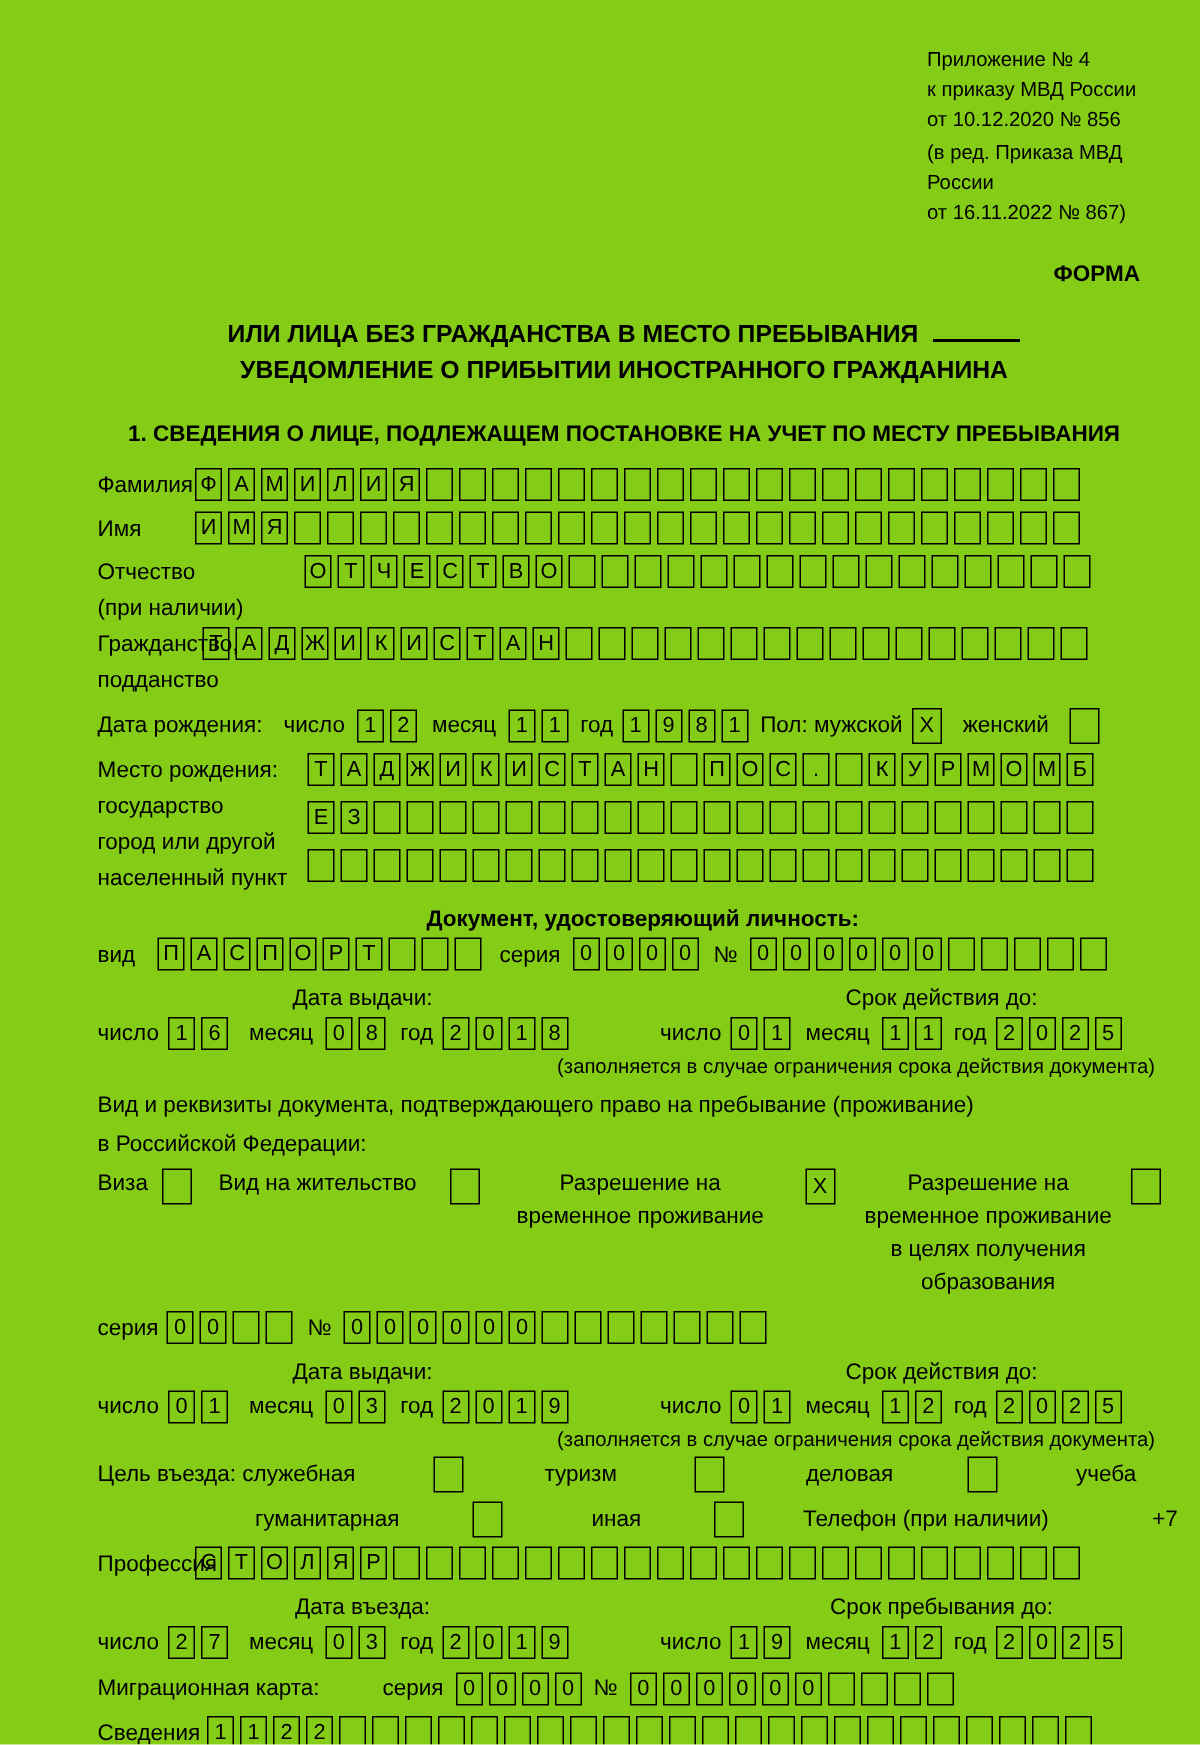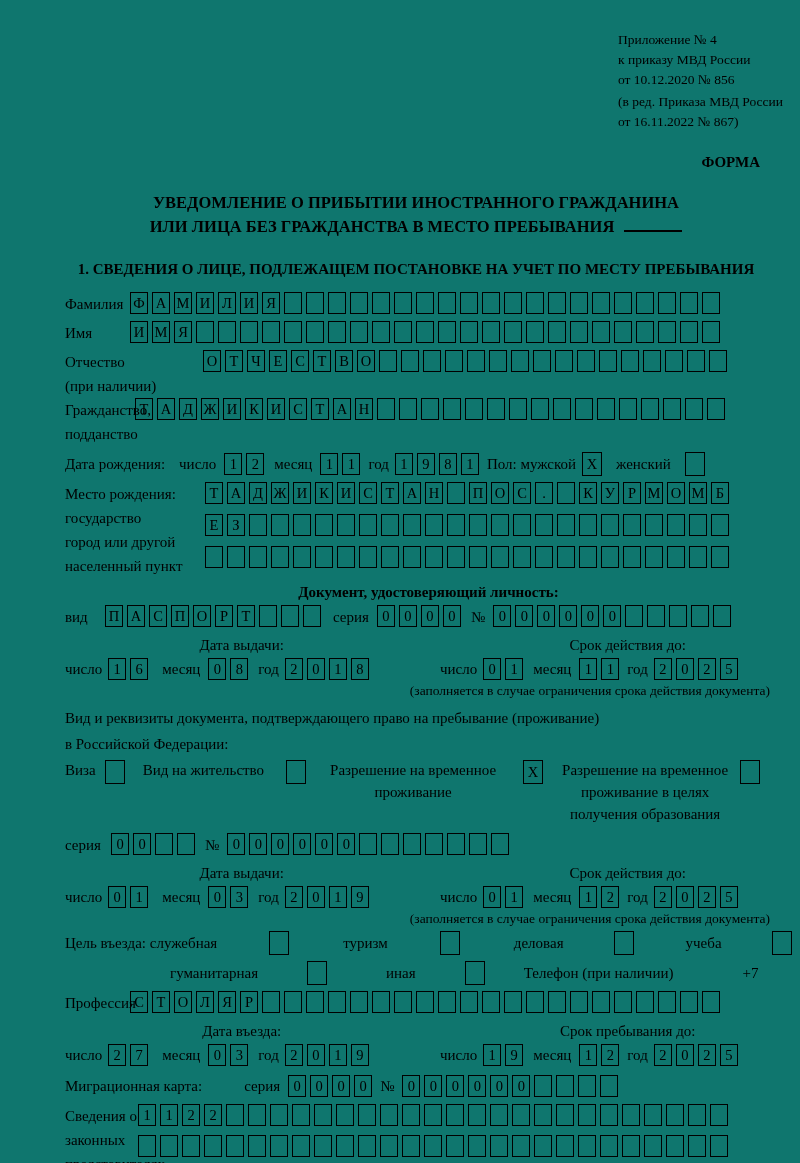--- a/index.html
+++ b/index.html
@@ -1,17 +1,17 @@
 <!DOCTYPE html>
 <html><head>
 <meta charset="utf-8">
 <style>
   html,body{margin:0;padding:0;background:#fff;}
-  .page{width:800px;height:1163px;box-sizing:border-box;background:#0f766e;color:#000;
-        font-family:Liberation Serif, serif;font-size:15px;
+  .page{width:800px;height:1163px;box-sizing:border-box;background:#84cc16;color:#000;
+        font-family:Liberation Sans, sans-serif;font-size:15px;
         padding:30px 8px 0 65px;position:relative;overflow:hidden;}
   
   .appendix{margin-left:553px;font-size:13.5px;line-height:20px;}
   .appendix .gap{height:2px;}
   .form-label{font-weight:bold;text-align:right;padding-right:32px;margin-top:22px;font-size:15px;}
   .title{margin-top:20px;text-align:center;font-weight:bold;font-size:16.5px;line-height:24px;margin-left:-25px;}
   .blank-line{display:inline-block;width:58px;border-bottom:2px solid #000;height:14px;margin-left:10px;}
   .section-heading{margin-top:22px;margin-left:-25px;text-align:center;font-weight:bold;font-size:15px;}
   
   .row{display:flex;align-items:flex-start;margin-top:5px;}
@@ -44,24 +44,24 @@
     <div>к приказу МВД России</div>
     <div>от 10.12.2020 № 856</div>
     <div class="gap"></div>
     <div>(в ред. Приказа МВД России</div>
     <div>от 16.11.2022 № 867)</div>
   </div>
 
   <div class="form-label">ФОРМА</div>
 
   <div class="title">
-    <div>УВЕДОМЛЕНИЕ О ПРИБЫТИИ ИНОСТРАННОГО ГРАЖДАНИНА</div>
     <div>
       <span>ИЛИ ЛИЦА БЕЗ ГРАЖДАНСТВА В МЕСТО ПРЕБЫВАНИЯ</span><span class="blank-line"></span>
     </div>
+    <div>УВЕДОМЛЕНИЕ О ПРИБЫТИИ ИНОСТРАННОГО ГРАЖДАНИНА</div>
   </div>
 
   <div class="section-heading">1. СВЕДЕНИЯ О ЛИЦЕ, ПОДЛЕЖАЩЕМ ПОСТАНОВКЕ НА УЧЕТ ПО МЕСТУ ПРЕБЫВАНИЯ</div>
 
   <div class="row" style="margin-top:14px;">
     <div class="lbl" style="width:65px;">Фамилия</div>
     <div class="cells">
         <span class="cell">Ф</span>
         <span class="cell">А</span>
         <span class="cell">М</span>

